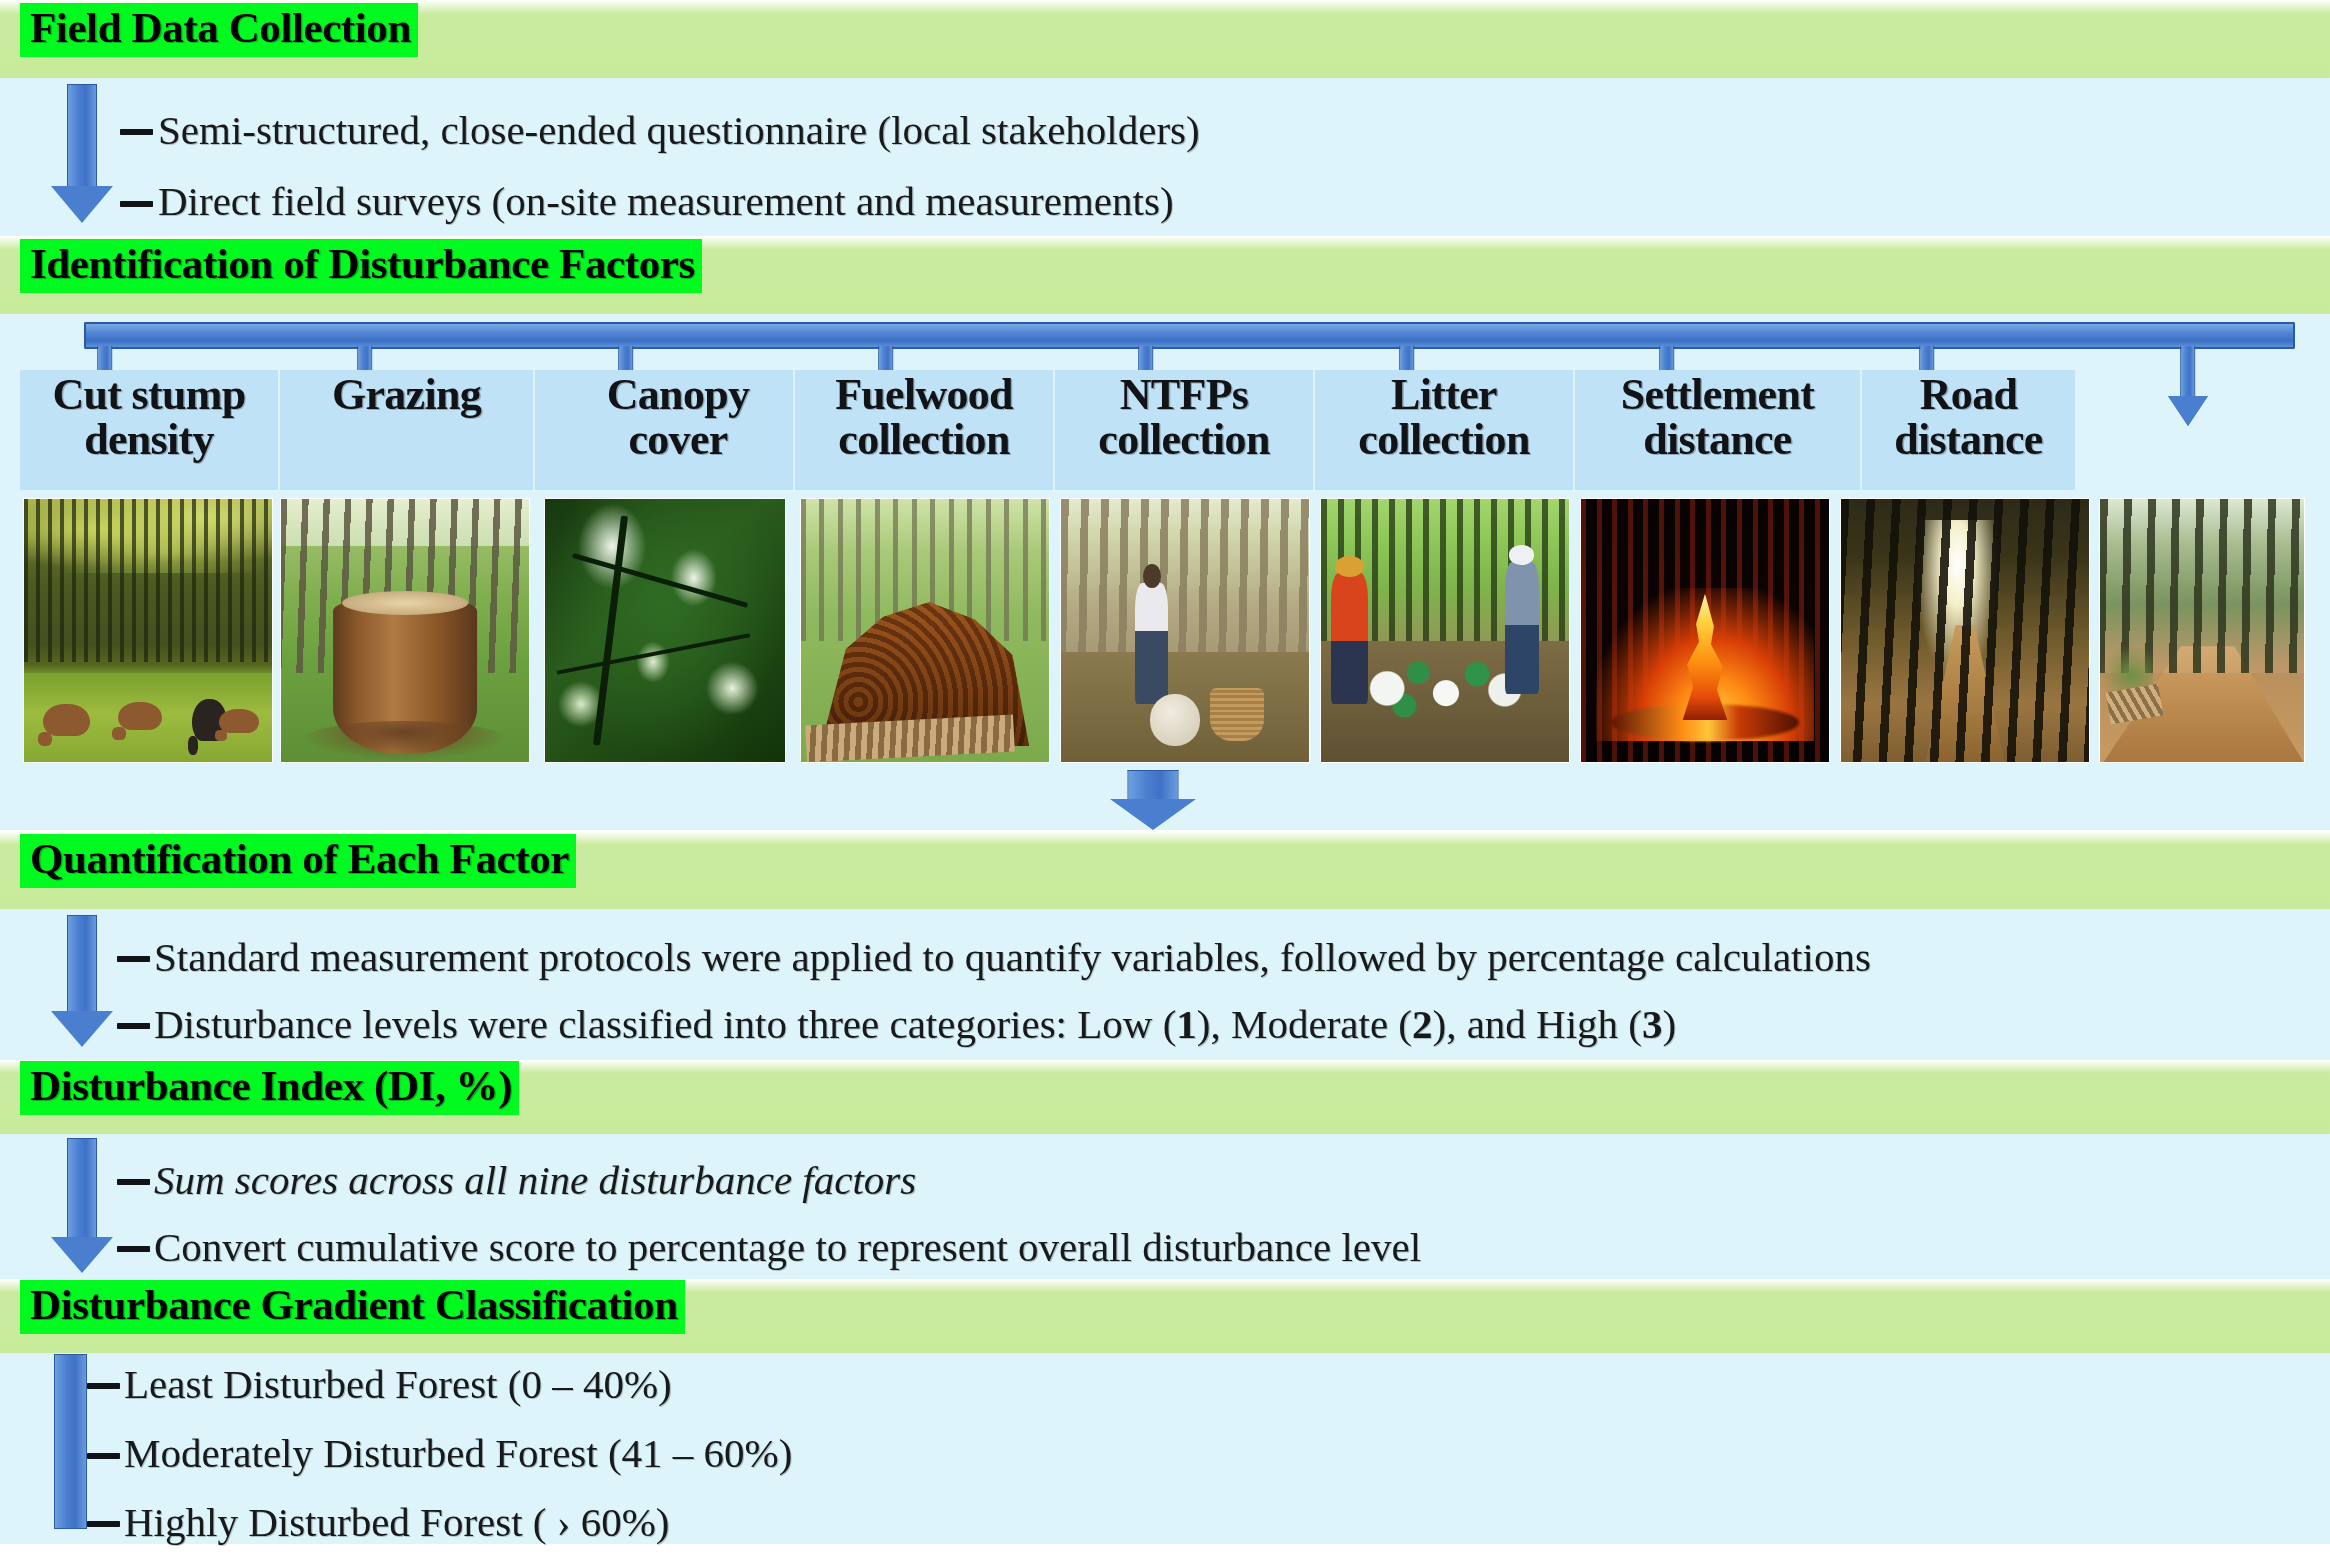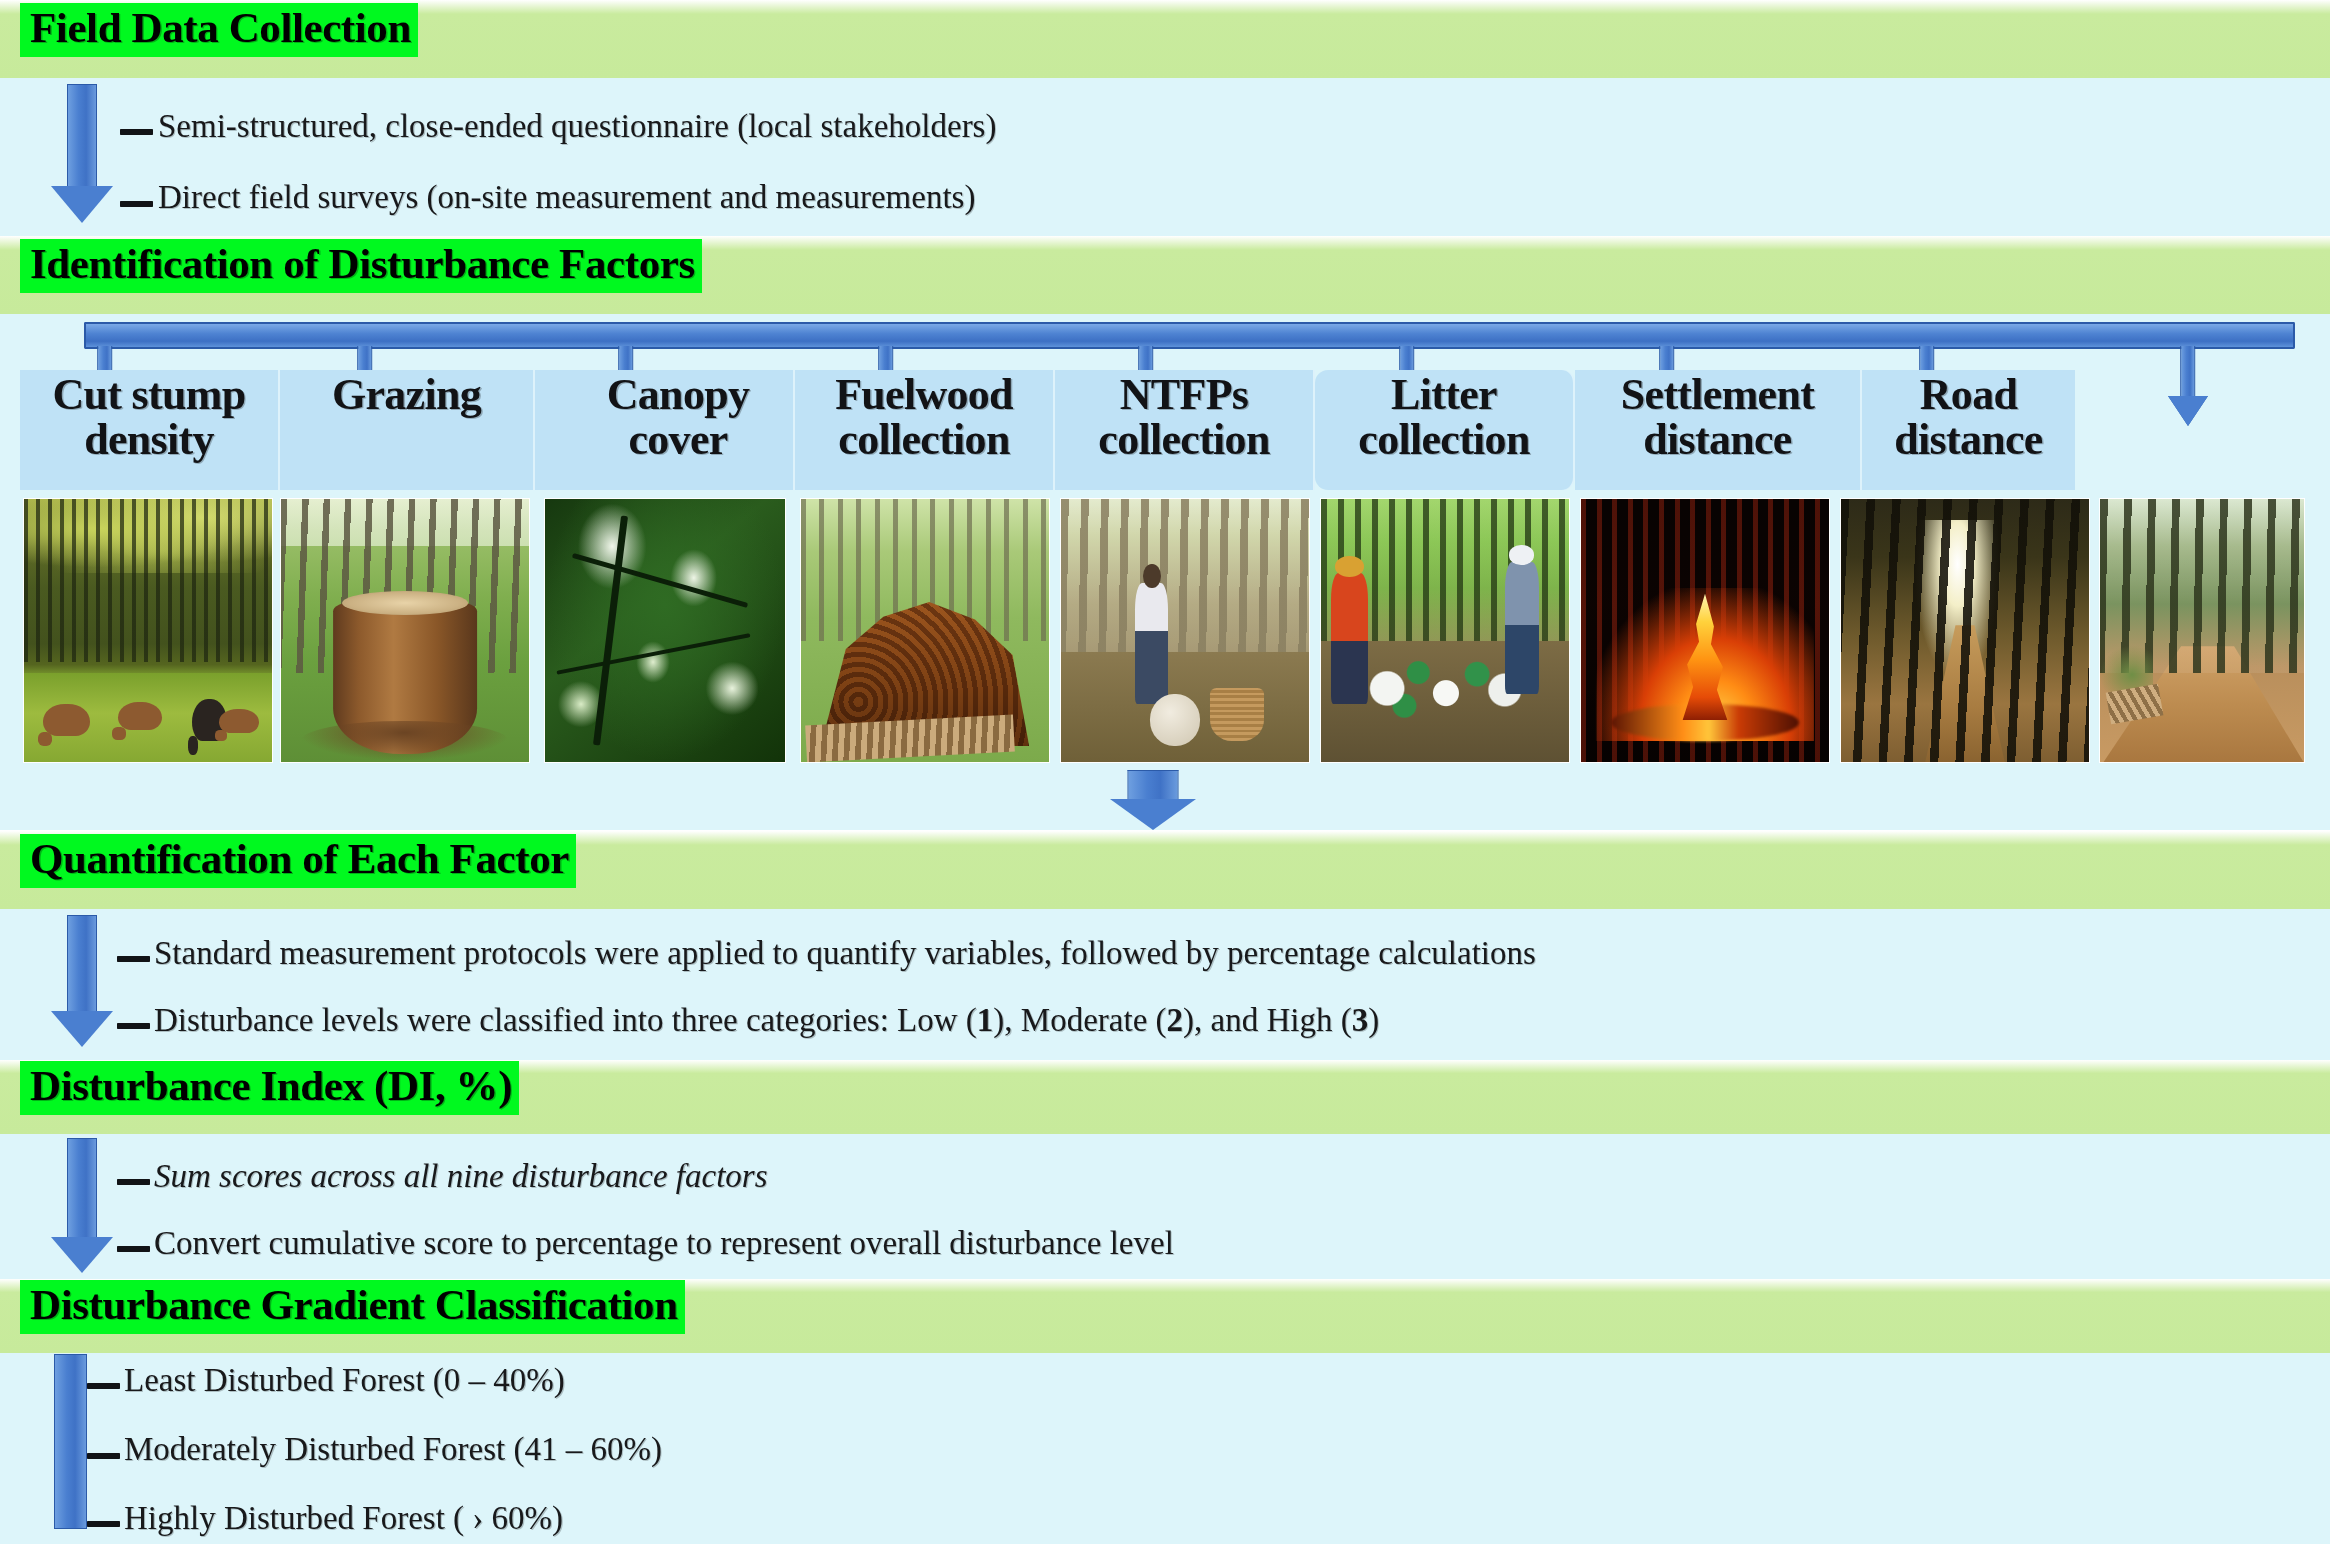--- a/index.html
+++ b/index.html
@@ -28,21 +28,21 @@
     font-size:43px;
     line-height:1.12;
     padding:1.4px 7.1px 4.3px 10px;
     text-shadow:1.4px 1.4px 0 rgba(0,0,0,.28);
   }
   .sec-head .pct { font-weight:bold; }
 
   
   .bullet {
     position:absolute;
-    font-size:33px;
+    font-size:41px;
     line-height:1;
     color:#18191b;
     white-space:nowrap;
     text-shadow:1.1px 1.1px 0 rgba(0,0,0,.22);
   }
   .bullet b { font-weight:bold; }
 
   
   .tick {
     position:absolute;
@@ -451,21 +451,21 @@
       <span>Fuelwood</span><br>
       <span>collection</span>
     </div>
   </div>
   <div class="factor-cell" style="width:260px;">
     <div class="factor-label">
       <span>NTFPs</span><br>
       <span>collection</span>
     </div>
   </div>
-  <div class="factor-cell" style="width:260px;border-radius:13px;">
+  <div class="factor-cell" style="width:260px;">
     <div class="factor-label">
       <span>Litter</span><br>
       <span>collection</span>
     </div>
   </div>
   <div class="factor-cell" style="width:287px;">
     <div class="factor-label">
       <span>Settlement</span><br>
       <span>distance</span>
     </div>

